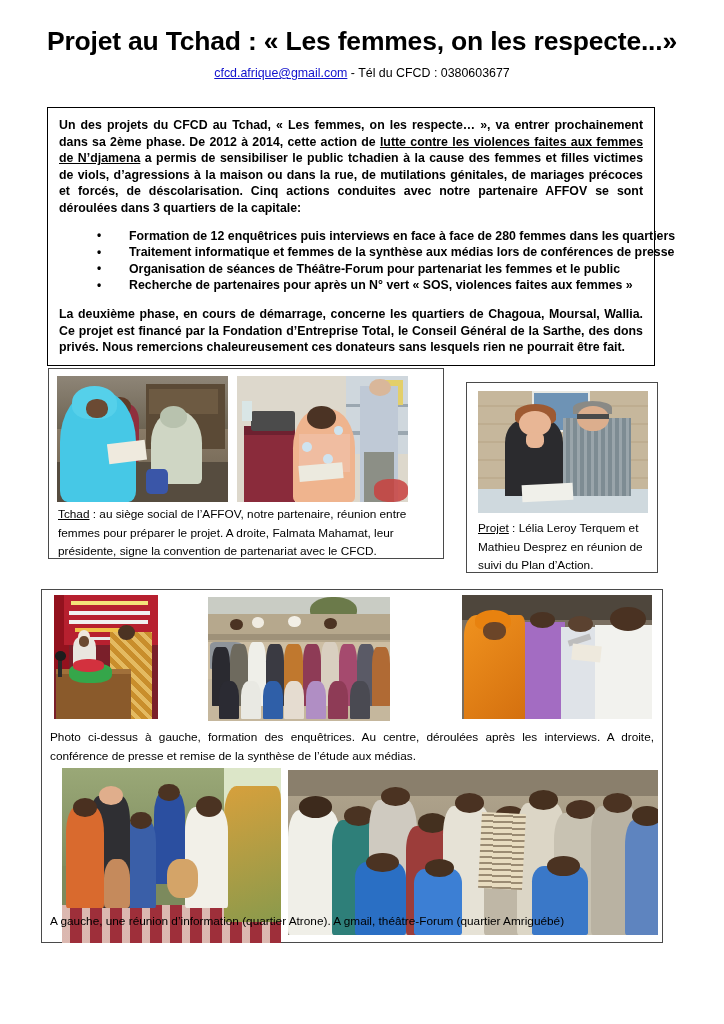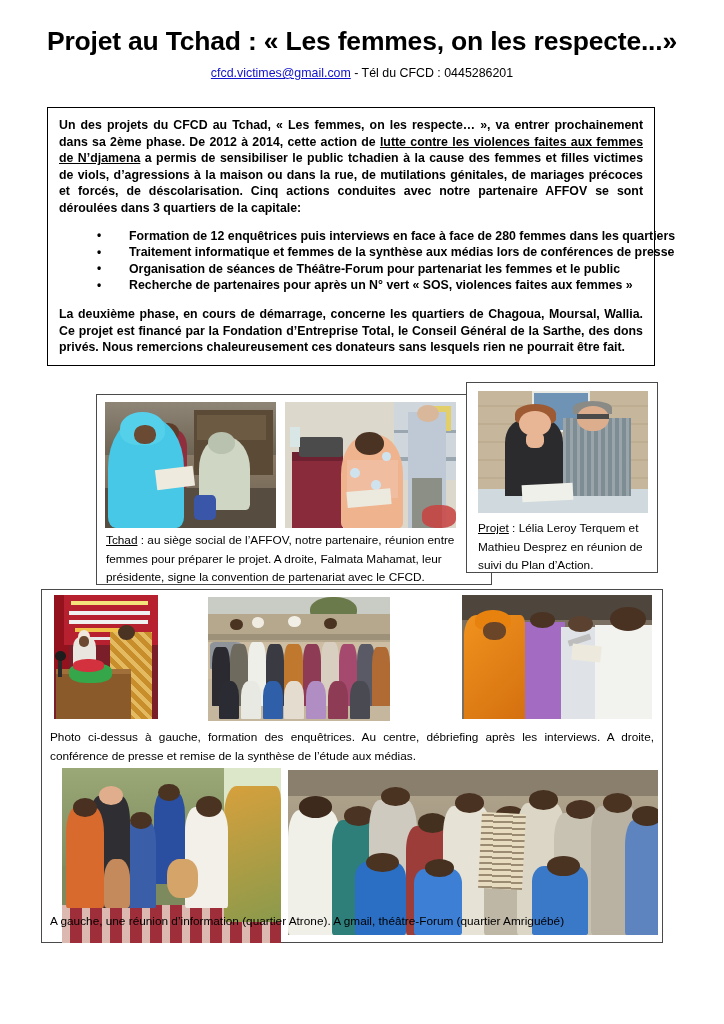--- a/index.html
+++ b/index.html
@@ -93,22 +93,22 @@
   .para-2 { margin-top: 12px; }
 
   
   .photo-box {
     position: absolute;
     border: 1.2px solid #4a4a4a;
     box-sizing: border-box;
     background: #ffffff;
   }
   .box-tchad {
-    left: 48px; top: 394px;
-    width: 396px; height: 191px; margin-left: 48px;
+    left: 48px; top: 368px;
+    width: 396px; height: 191px;
   }
   .box-france {
     left: 466px; top: 382px;
     width: 192px; height: 191px;
   }
   .box-bottom {
     left: 41px; top: 589px;
     width: 622px; height: 354px;
   }
 
@@ -315,21 +315,21 @@
   .p8 .paper2{ left:52%; top:26%; width:12%; height:46%; background:repeating-linear-gradient(0deg,rgba(60,40,20,.45) 0 2px,transparent 2px 6px); transform:rotate(3deg); }
 </style>
 </head>
 <body>
 
 <div class="page">
 
   <div class="doc-title">Projet au Tchad : « Les femmes, on les respecte...»</div>
 
   <div class="contact-line">
-    <span class="email">cfcd.victimes@gmail.com</span><span class="sep"> -  </span><span class="phone">Tél du CFCD : 0445286201</span>
+    <span class="email">cfcd.afrique@gmail.com</span><span class="sep"> -  </span><span class="phone">Tél du CFCD : 0380603677</span>
   </div>
 
   <div class="main-box">
 
     <p class="para"><span>Un des projets du CFCD au Tchad, « Les femmes, on les respecte… », va entrer prochainement dans sa 2ème phase. De 2012 à 2014, cette action de </span><u>lutte contre les violences faites aux femmes de N’djamena</u><span> a permis de sensibiliser le public tchadien à la cause des femmes et filles victimes de viols, d’agressions à la maison ou dans la rue, de mutilations génitales, de mariages précoces et forcés, de déscolarisation. Cinq actions conduites avec notre partenaire AFFOV se sont déroulées dans 3 quartiers de la capitale:</span></p>
 
     <ul class="bullets">
       <li>Formation de 12 enquêtrices puis interviews en face à face de 280 femmes dans les quartiers</li>
       <li>Traitement informatique et femmes de la synthèse aux médias lors de conférences de presse</li>
       <li>Organisation de séances de Théâtre-Forum pour partenariat les femmes et le public</li>
@@ -472,21 +472,21 @@
         <i class="lay wh"></i>
           <i class="lay whh"></i>
         <i class="lay or"></i>
           <i class="lay orh"></i>
           <i class="lay orf"></i>
         <i class="lay mic2"></i>
           <i class="lay pap3"></i>
       </span>
     </div>
 
-    <p class="caption row3-caption caption-justified">Photo ci-dessus à gauche, formation des enquêtrices.  Au centre, débriefing après les interviews. A droite, conférence de presse et  remise  de la synthèse de l’étude aux médias.</p>
+    <p class="caption row3-caption caption-justified">Photo ci-dessus à gauche, formation des enquêtrices.  Au centre, déroulées après les interviews. A droite, conférence de presse et  remise  de la synthèse de l’étude aux médias.</p>
 
     <div class="row4-photos">
       <span class="ph p7" style="position:absolute;left:14px;top:0;">
         <i class="lay tent"></i>
           <i class="lay lit"></i>
           <i class="lay gfl"></i>
           <i class="lay mat"></i>
           <i class="lay mat2"></i>
         <i class="lay f"></i>
           <i class="lay e"></i>

